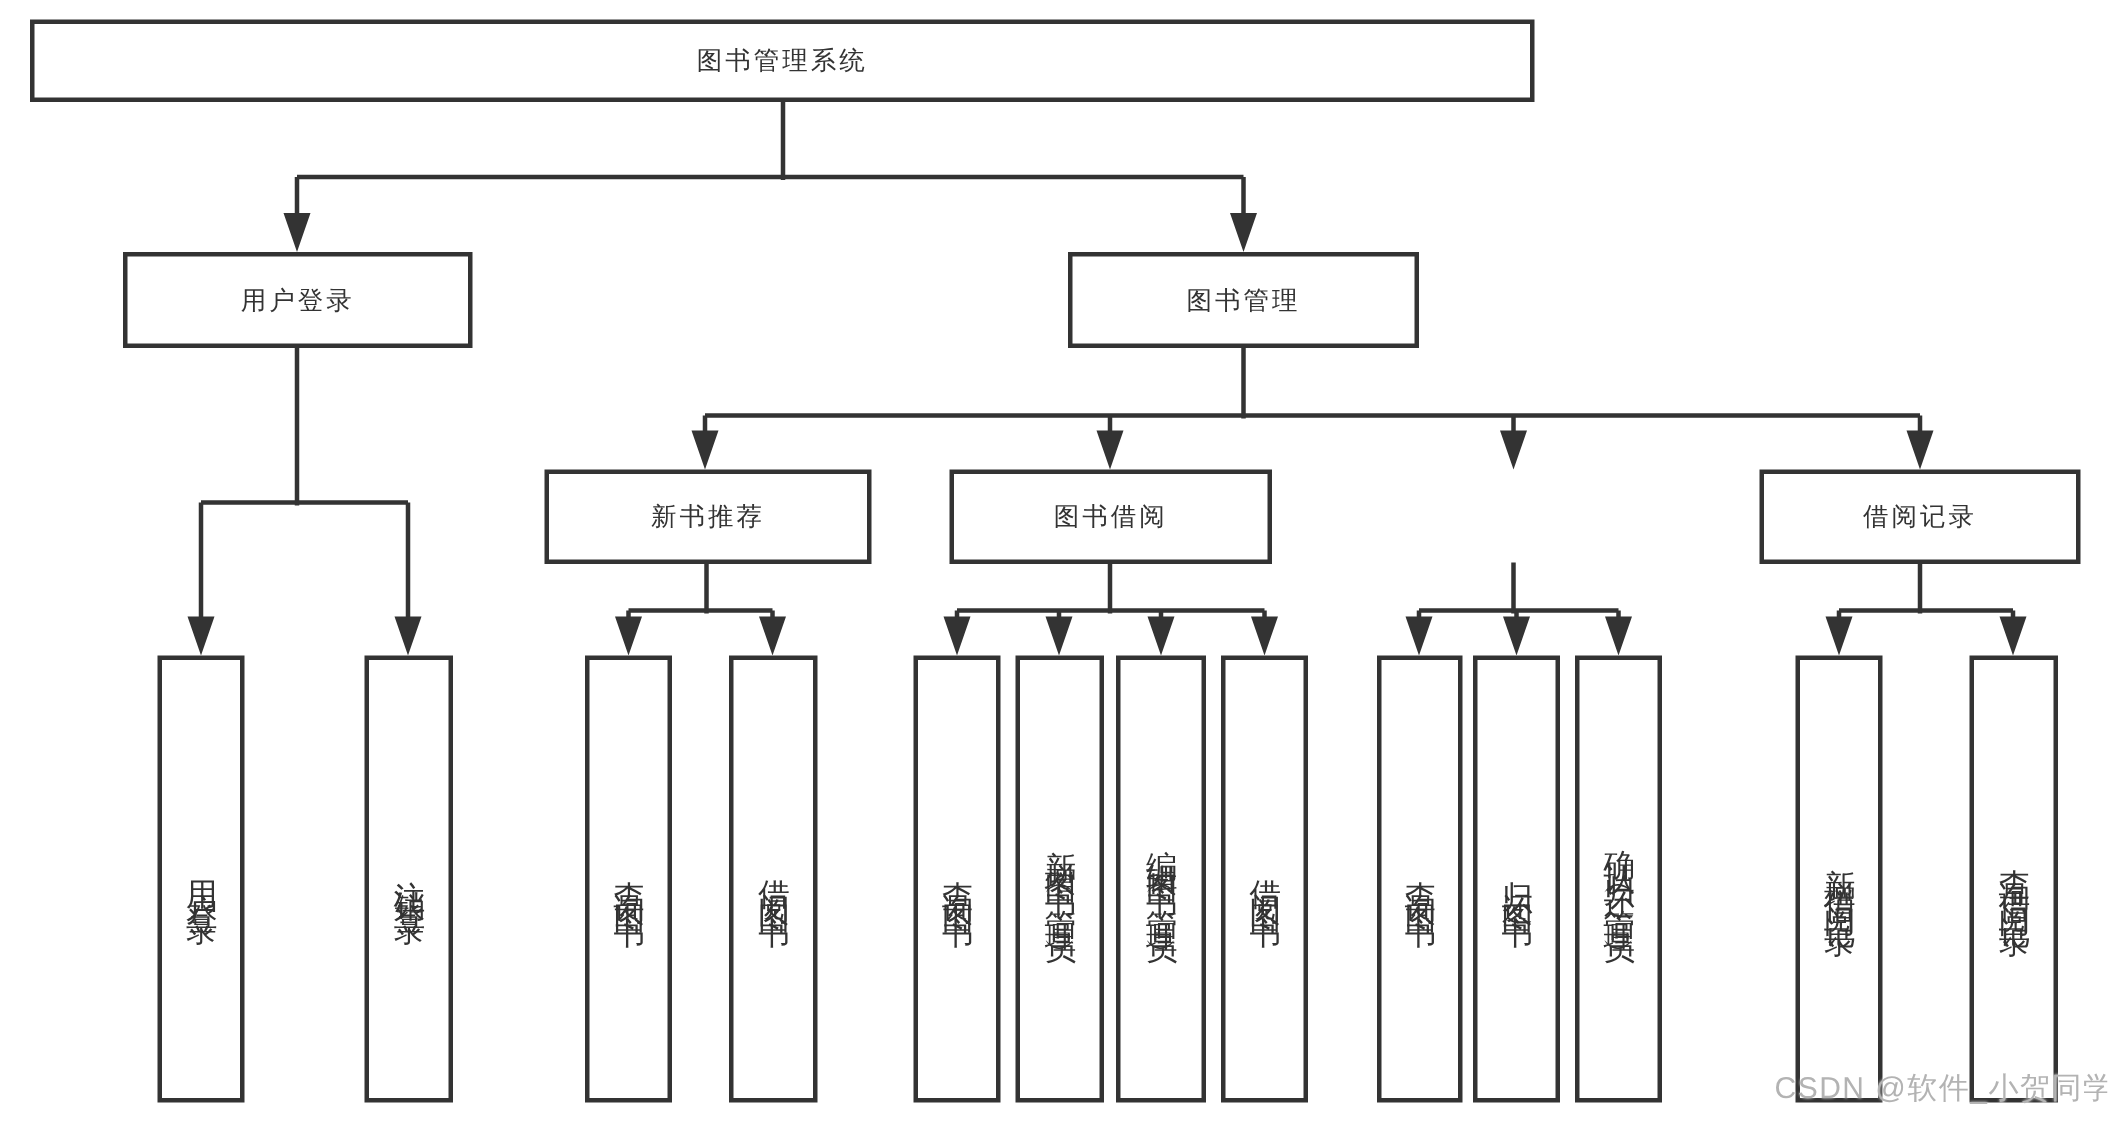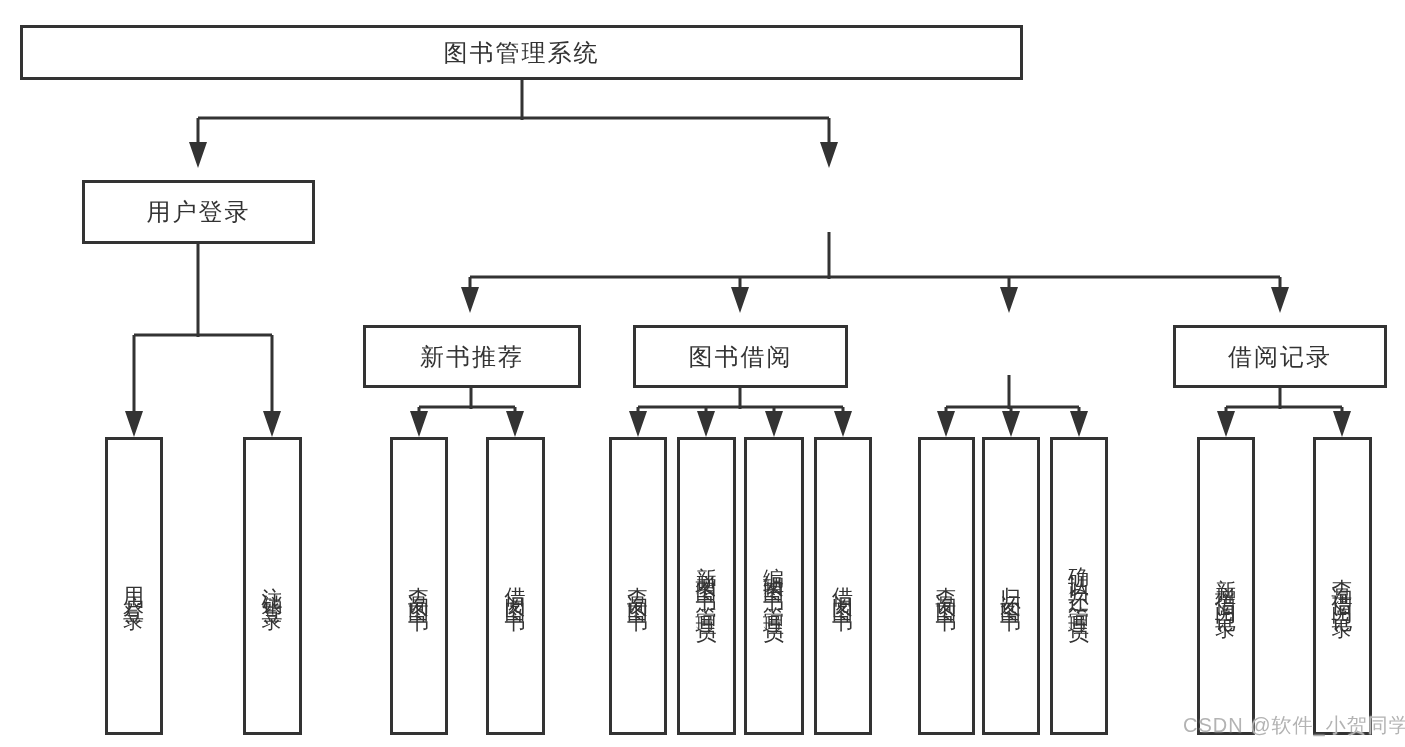--- a/index.html
+++ b/index.html
@@ -22,24 +22,23 @@
   .node{
     position:absolute;
     box-sizing:border-box;
     background:var(--box-bg);
     border:3px solid var(--line-color);
     color:var(--text-color);
     display:flex;align-items:center;justify-content:center;
     z-index:1;
   }
   .node.h{
-    font-size:24px;
+    font-size:17px;
     letter-spacing:2px;
     white-space:nowrap;
-    margin-top:12px;
   }
   .node.v{
     font-size:21px;
     writing-mode:vertical-rl;
     text-orientation:mixed;
     letter-spacing:8px;
     line-height:1;
   }
   #watermark{
     position:absolute;
@@ -110,20 +109,21 @@
       M937 411 L955 411 L946 437 Z
       M1002 411 L1020 411 L1011 437 Z
       M1070 411 L1088 411 L1079 437 Z
       M1217 411 L1235 411 L1226 437 Z
       M1333 411 L1351 411 L1342 437 Z"></path>
   </svg>
 
   <div class="node h" style="left:20px;top:13px;width:1003px;height:55px">图书管理系统</div>
 
   <div class="node h" style="left:82px;top:168px;width:233px;height:64px">用户登录</div>
+  <div class="node h" style="left:712px;top:168px;width:234px;height:64px">图书管理</div>
 
   <div class="node h" style="left:633px;top:313px;width:215px;height:63px">图书借阅</div>
   <div class="node h" style="left:363px;top:313px;width:218px;height:63px">新书推荐</div>
   <div class="node h" style="left:1173px;top:313px;width:214px;height:63px">借阅记录</div>
 
   <div class="node v" style="left:105px;top:437px;width:58px;height:298px">用户登录</div>
   <div class="node v" style="left:243px;top:437px;width:59px;height:298px">注销登录</div>
 
   <div class="node v" style="left:390px;top:437px;width:58px;height:298px">查询图书</div>
   <div class="node v" style="left:486px;top:437px;width:59px;height:298px">借阅图书</div>

